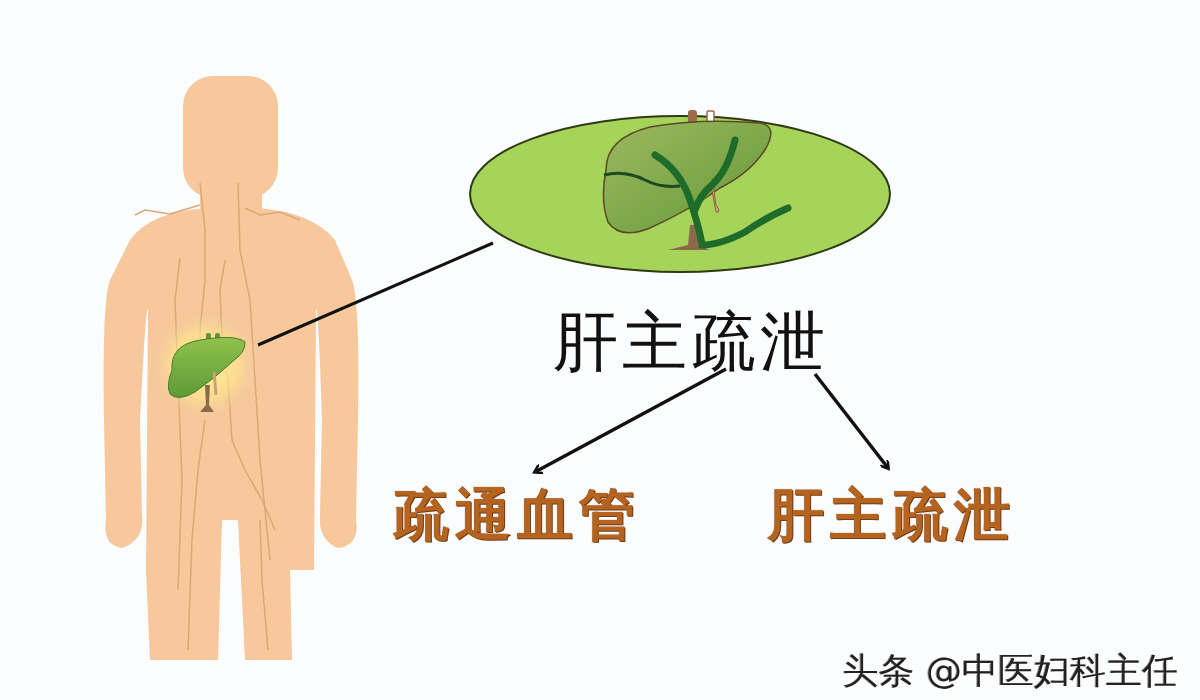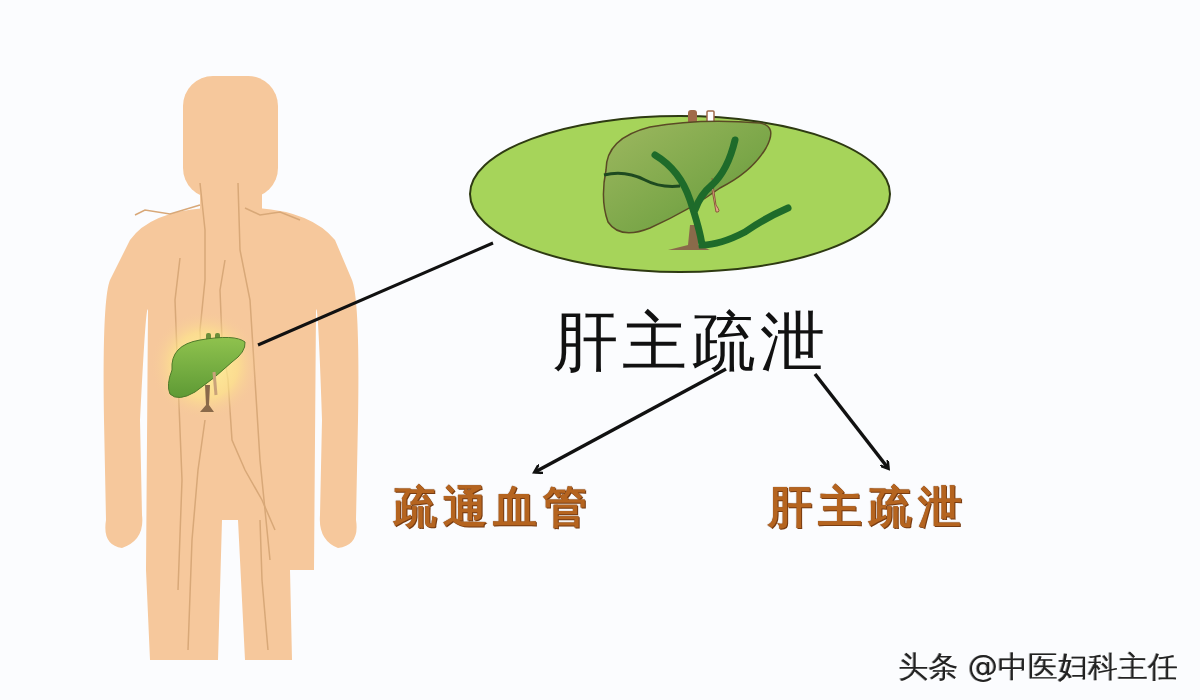--- a/index.html
+++ b/index.html
@@ -10,30 +10,30 @@
       position: relative;
     }
     #canvas { position: absolute; left: 0; top: 0; }
     .label { position: absolute; white-space: nowrap; }
     .title {
       left: 553px; top: 298px;
       font-size: 65px; color: #111; letter-spacing: 4px;
       font-weight: 400;
     }
     .branch {
-      font-size: 44px; font-weight: 700;
+      font-size: 56px; font-weight: 700;
       color: #b5641f;
       letter-spacing: 6px;
       text-shadow: 0 0 1px #6b3410, 1px 1px 0 #7a3d12;
     }
     .branch-left { left: 393px; top: 478px; }
     .branch-right { left: 768px; top: 478px; }
     .watermark {
       right: 22px; top: 647px;
-      font-size: 30px; color: #222;
+      font-size: 36px; color: #222;
       text-shadow: 1px 1px 0 #fff, -1px 0 0 #999;
     }
   </style>
 </head>
 <body>
 
 <svg id="canvas" width="1200" height="700" viewBox="0 0 1200 700">
   <defs>
     <radialGradient id="glow" cx="50%" cy="50%" r="50%">
       <stop offset="0%" stop-color="#fff6a0" stop-opacity="0.95"></stop>

